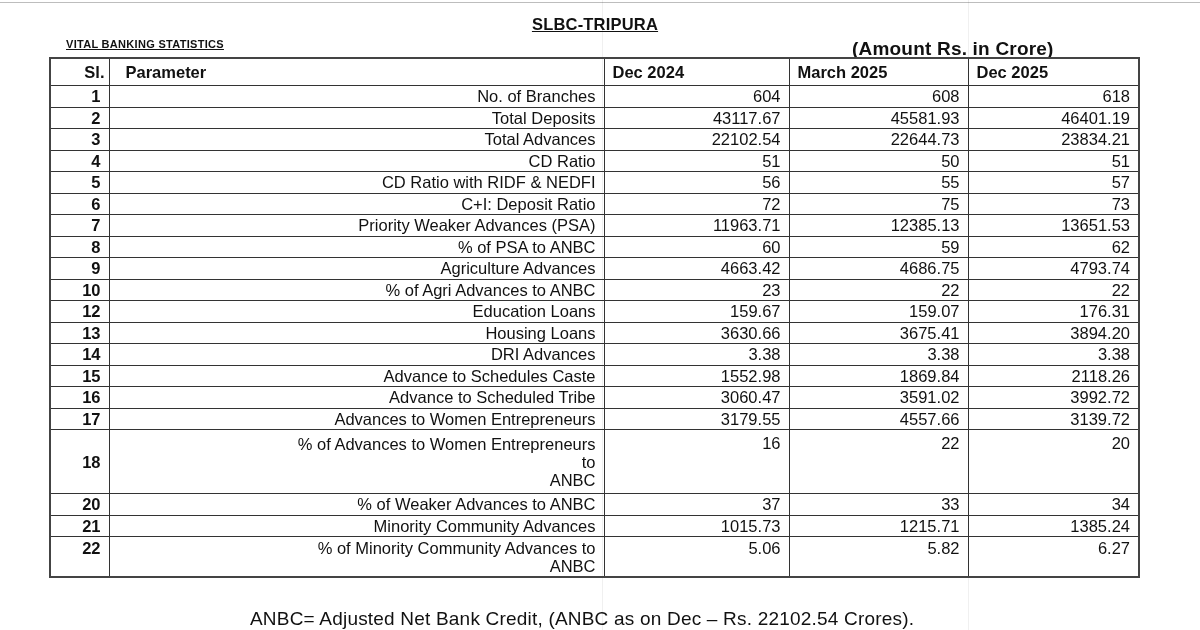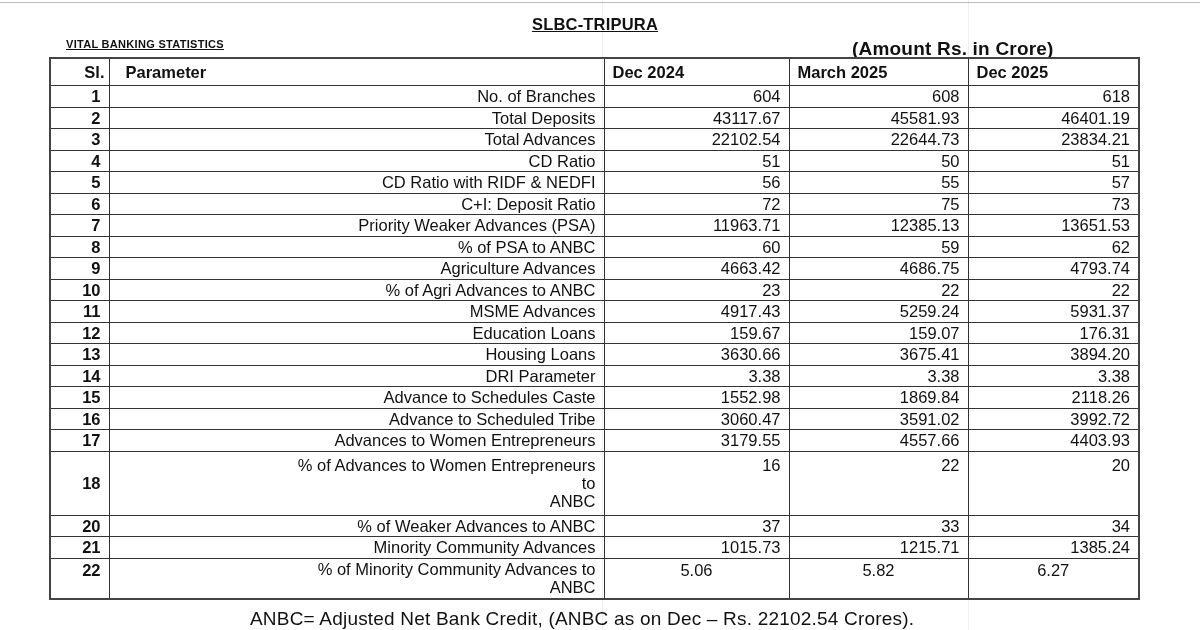--- a/index.html
+++ b/index.html
@@ -36,21 +36,21 @@
   table.stats th.c-num { text-align: left; }
   table.stats td { height: 20.5px; }
   td.c-sl { text-align: right; font-weight: bold; padding-right: 6px; }
   td.c-param { text-align: right; padding-left: 14px; }
   td.c-num { text-align: right; padding-right: 14px; }
   tr.tall td { height: 60px; }
   tr.tall td.c-param { white-space: normal; line-height: 18px; }
   tr.tall td.c-num { vertical-align: top; padding-top: 3px; }
   tr.tall2 td { height: 38px; }
   tr.tall2 td.c-param { white-space: normal; line-height: 18px; }
-  tr.tall2 td.c-num { vertical-align: top; padding-top: 1px; text-align: center; }
+  tr.tall2 td.c-num { vertical-align: top; padding-top: 1px; }
   tr.tall2 td.c-sl { vertical-align: top; padding-top: 1px; }
   .footnote {
     position: absolute; left: 250px; top: 608px; font-size: 19px; letter-spacing: 0.2px;
   }
   .line-break { display: block; }
 </style>
 </head>
 <body>
 
 <div class="top-rule"></div>
@@ -143,43 +143,36 @@
       <td class="c-num">4793.74</td>
     </tr>
     <tr>
       <td class="c-sl">10</td>
       <td class="c-param">% of Agri Advances to ANBC</td>
       <td class="c-num">23</td>
       <td class="c-num">22</td>
       <td class="c-num">22</td>
     </tr>
     <tr>
-      <td class="c-sl">11</td>
-      <td class="c-param">MSME Advances</td>
-      <td class="c-num">4917.43</td>
-      <td class="c-num">5259.24</td>
-      <td class="c-num">5931.37</td>
-    </tr>
-    <tr>
       <td class="c-sl">12</td>
       <td class="c-param">Education Loans</td>
       <td class="c-num">159.67</td>
       <td class="c-num">159.07</td>
       <td class="c-num">176.31</td>
     </tr>
     <tr>
       <td class="c-sl">13</td>
       <td class="c-param">Housing Loans</td>
       <td class="c-num">3630.66</td>
       <td class="c-num">3675.41</td>
       <td class="c-num">3894.20</td>
     </tr>
     <tr>
       <td class="c-sl">14</td>
-      <td class="c-param">DRI Parameter</td>
+      <td class="c-param">DRI Advances</td>
       <td class="c-num">3.38</td>
       <td class="c-num">3.38</td>
       <td class="c-num">3.38</td>
     </tr>
     <tr>
       <td class="c-sl">15</td>
       <td class="c-param">Advance to Schedules Caste</td>
       <td class="c-num">1552.98</td>
       <td class="c-num">1869.84</td>
       <td class="c-num">2118.26</td>
@@ -189,21 +182,21 @@
       <td class="c-param">Advance to Scheduled Tribe</td>
       <td class="c-num">3060.47</td>
       <td class="c-num">3591.02</td>
       <td class="c-num">3992.72</td>
     </tr>
     <tr>
       <td class="c-sl">17</td>
       <td class="c-param">Advances to Women Entrepreneurs</td>
       <td class="c-num">3179.55</td>
       <td class="c-num">4557.66</td>
-      <td class="c-num">4403.93</td>
+      <td class="c-num">3139.72</td>
     </tr>
     <tr class="tall">
       <td class="c-sl">18</td>
       <td class="c-param">
         <span class="line-break">% of Advances to Women Entrepreneurs</span>
         <span class="line-break">to</span>
         <span class="line-break">ANBC</span>
       </td>
       <td class="c-num">16</td>
       <td class="c-num">22</td>

